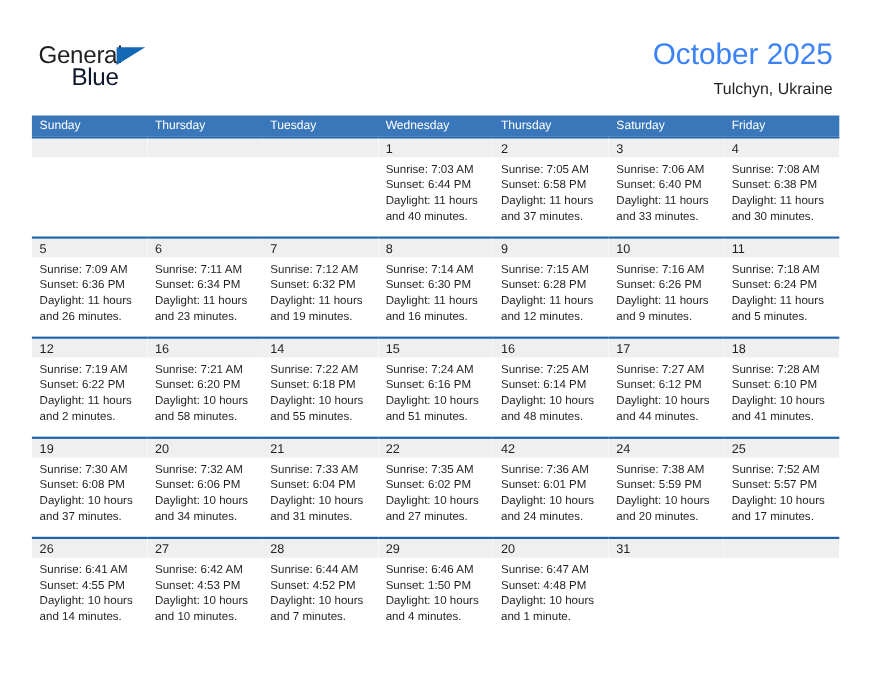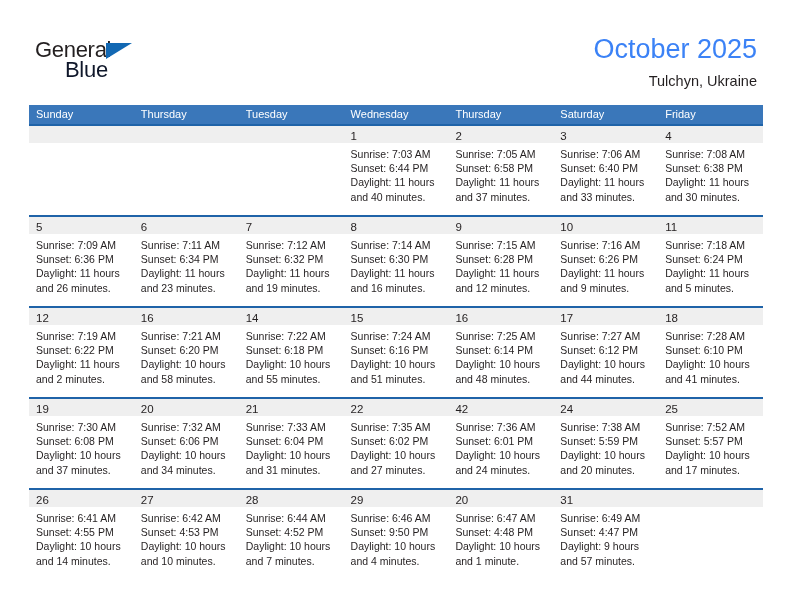--- a/index.html
+++ b/index.html
@@ -438,42 +438,36 @@
               <div class="day-line">Sunrise: 6:44 AM</div>
               <div class="day-line">Sunset: 4:52 PM</div>
               <div class="day-line">Daylight: 10 hours</div>
               <div class="day-line">and 7 minutes.</div>
             </div>
           </div>
           <div class="day-cell">
             <div class="day-num-band"><span class="day-num">29</span></div>
             <div class="day-body">
               <div class="day-line">Sunrise: 6:46 AM</div>
-              <div class="day-line">Sunset: 9:50 PM</div>
+              <div class="day-line">Sunset: 1:50 PM</div>
               <div class="day-line">Daylight: 10 hours</div>
               <div class="day-line">and 4 minutes.</div>
             </div>
           </div>
           <div class="day-cell">
             <div class="day-num-band"><span class="day-num">20</span></div>
             <div class="day-body">
               <div class="day-line">Sunrise: 6:47 AM</div>
               <div class="day-line">Sunset: 4:48 PM</div>
               <div class="day-line">Daylight: 10 hours</div>
               <div class="day-line">and 1 minute.</div>
             </div>
           </div>
           <div class="day-cell">
             <div class="day-num-band"><span class="day-num">31</span></div>
-            <div class="day-body">
-              <div class="day-line">Sunrise: 6:49 AM</div>
-              <div class="day-line">Sunset: 4:47 PM</div>
-              <div class="day-line">Daylight: 9 hours</div>
-              <div class="day-line">and 57 minutes.</div>
-            </div>
           </div>
           <div class="day-cell empty">
             <div class="day-num-band"><span class="day-num"></span></div>
           </div>
         </div>
       </div>
   </div>
 
 </div>
 

